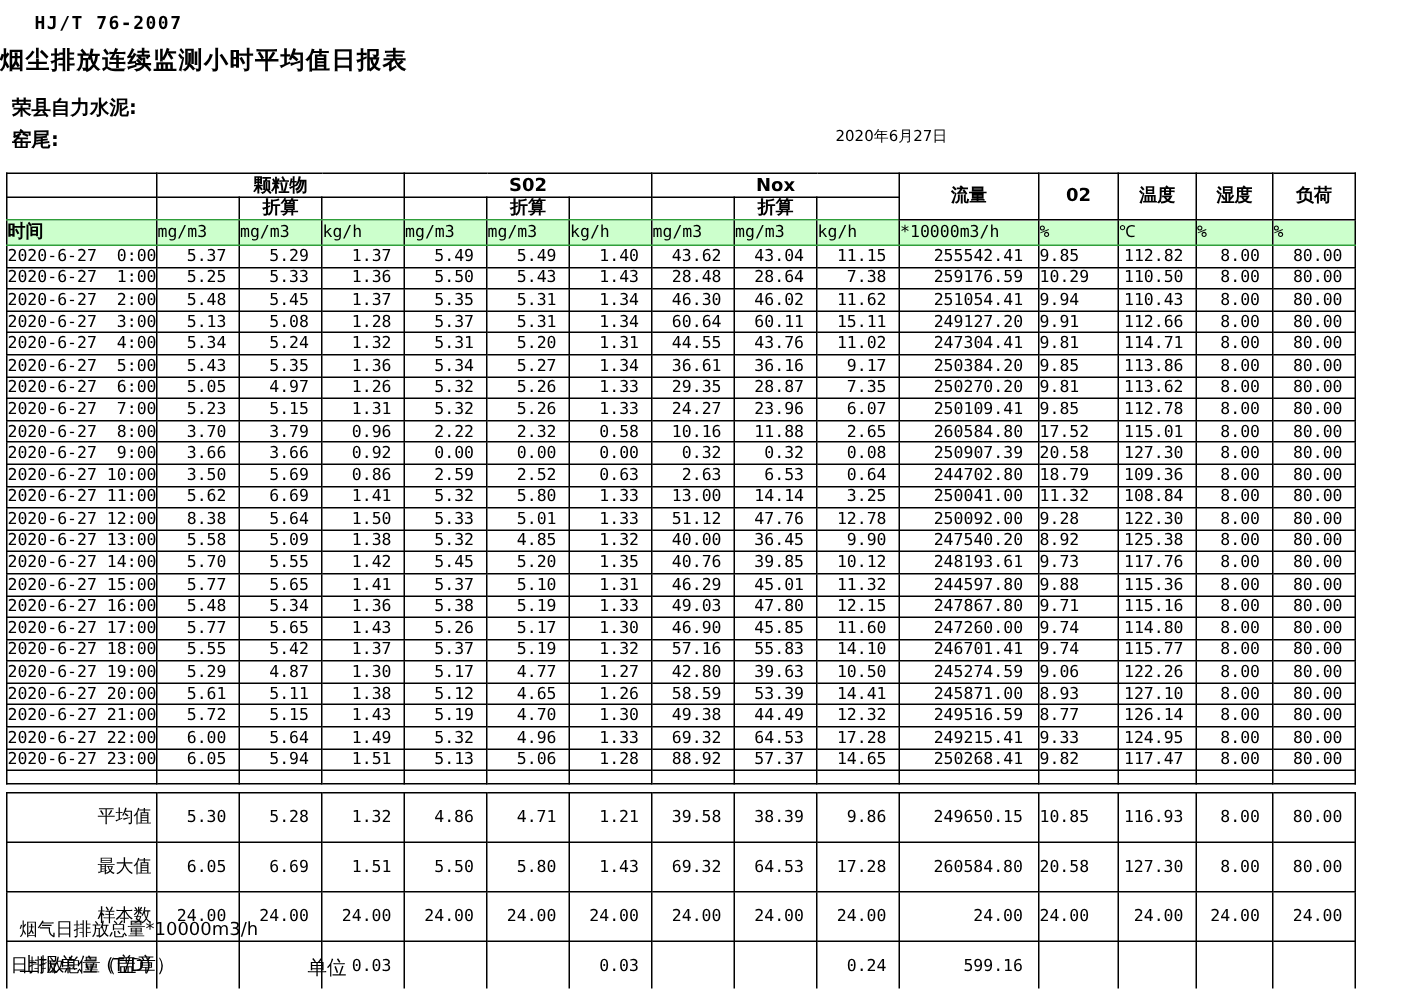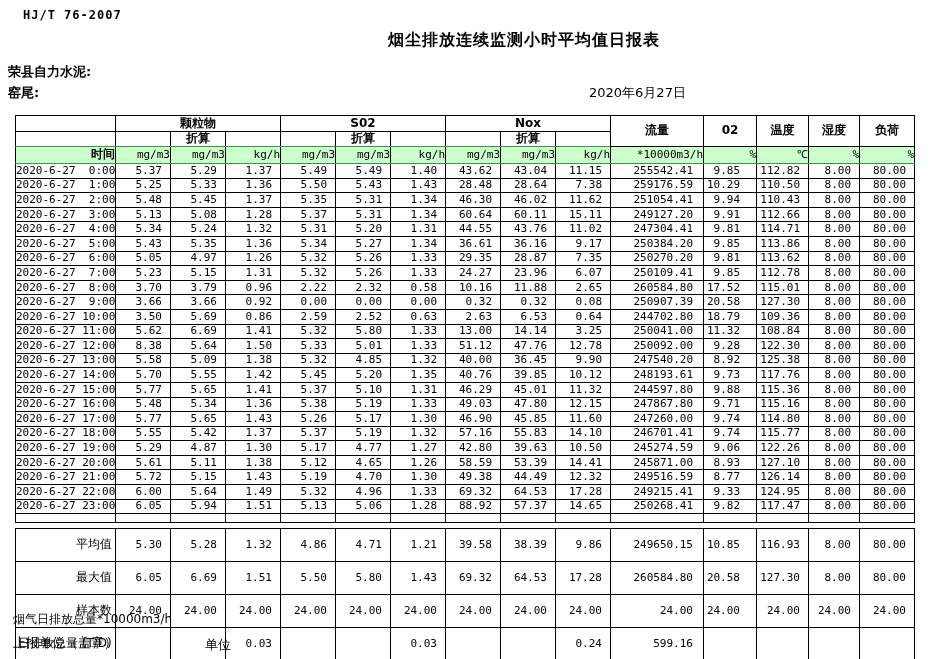--- a/index.html
+++ b/index.html
@@ -1,49 +1,49 @@
 <!DOCTYPE html>
 <html style="--green: #ccffcc; --greenline: #2f9e3a;"><head>
 <meta charset="utf-8">
 <style>
   html,body{margin:0;padding:0;}
   body{width:935px;height:659px;background:#ffffff;color:#000;
        font-family:"DejaVu Sans",sans-serif;position:relative;overflow:hidden;}
   .std{position:absolute;left:23px;top:8px;font-family:"DejaVu Sans Mono",monospace;
        font-weight:bold;font-size:12px;letter-spacing:1px;}
-  .title{position:absolute;left:0;top:30px;width:660px;text-align:right;
+  .title{position:absolute;left:0;top:30px;width:660px;text-align:left;
          font-size:16px;font-weight:bold;letter-spacing:1px;}
   .company{position:absolute;left:8px;top:63px;font-size:13px;font-weight:bold;}
   .stackline{position:absolute;left:8px;top:84px;font-size:13px;font-weight:bold;}
-  .date{position:absolute;left:557px;top:84px;font-size:13px;font-weight:normal;margin-left:32px;}
+  .date{position:absolute;left:557px;top:84px;font-size:10px;font-weight:normal;}
 
   table.rpt{border-collapse:collapse;table-layout:fixed;width:899px;
-            position:absolute;left:15px;}
+            position:absolute;left:4px;}
   table.main{top:115px;}
   table.summary{top:528px;}
   .c-time{width:100px}.c-v{width:55px}.c-flow{width:93px}
   .c-o2{width:53px}.c-t{width:52px}.c-h{width:51px}.c-l{width:55px}
 
   td,th{border:1px solid #000;font-family:"DejaVu Sans Mono",monospace;
         font-size:11px;line-height:1.1;overflow:hidden;white-space:pre;padding:0;}
   thead th{font-family:"DejaVu Sans",sans-serif;font-size:12px;font-weight:bold;
            text-align:center;}
   tr.r1{height:16px;} tr.r2{height:15px;} tr.r3{height:17px;}
   .conv{font-family:"DejaVu Sans",sans-serif;font-size:12px;font-weight:bold;
         text-align:center;}
   tr.r2 td{border-bottom:1px solid var(--greenline);}
-  tr.r3 td{background:var(--green);text-align:right;
+  tr.r3 td{background:var(--green);text-align:left;
            border-bottom:1px solid var(--greenline);}
   .timeh{font-family:"DejaVu Sans",sans-serif;font-size:12px;font-weight:bold;}
 
   tbody tr{height:14.6px;}
   td.time{padding-right:3px;}
   td.num{text-align:right;padding-right:8px;}
   td.flow{text-align:right;padding-right:10px;}
-  td.o2{text-align:right;padding-right:16px;}
+  td.o2{text-align:left;padding-right:16px;}
   tr.spacer{height:9px;}
 
   table.summary tr{height:33px;}
   td.slabel{font-family:"DejaVu Sans",sans-serif;font-size:12px;
             text-align:right;padding-right:3px;}
   td.slabel.left{text-align:left;padding-left:2px;}
 
   .foot1{position:absolute;left:13px;top:611px;font-size:12px;}
   .foot2{position:absolute;left:13px;top:634px;font-size:13px;}
   .unit{position:absolute;left:205px;top:636px;font-size:13px;}

